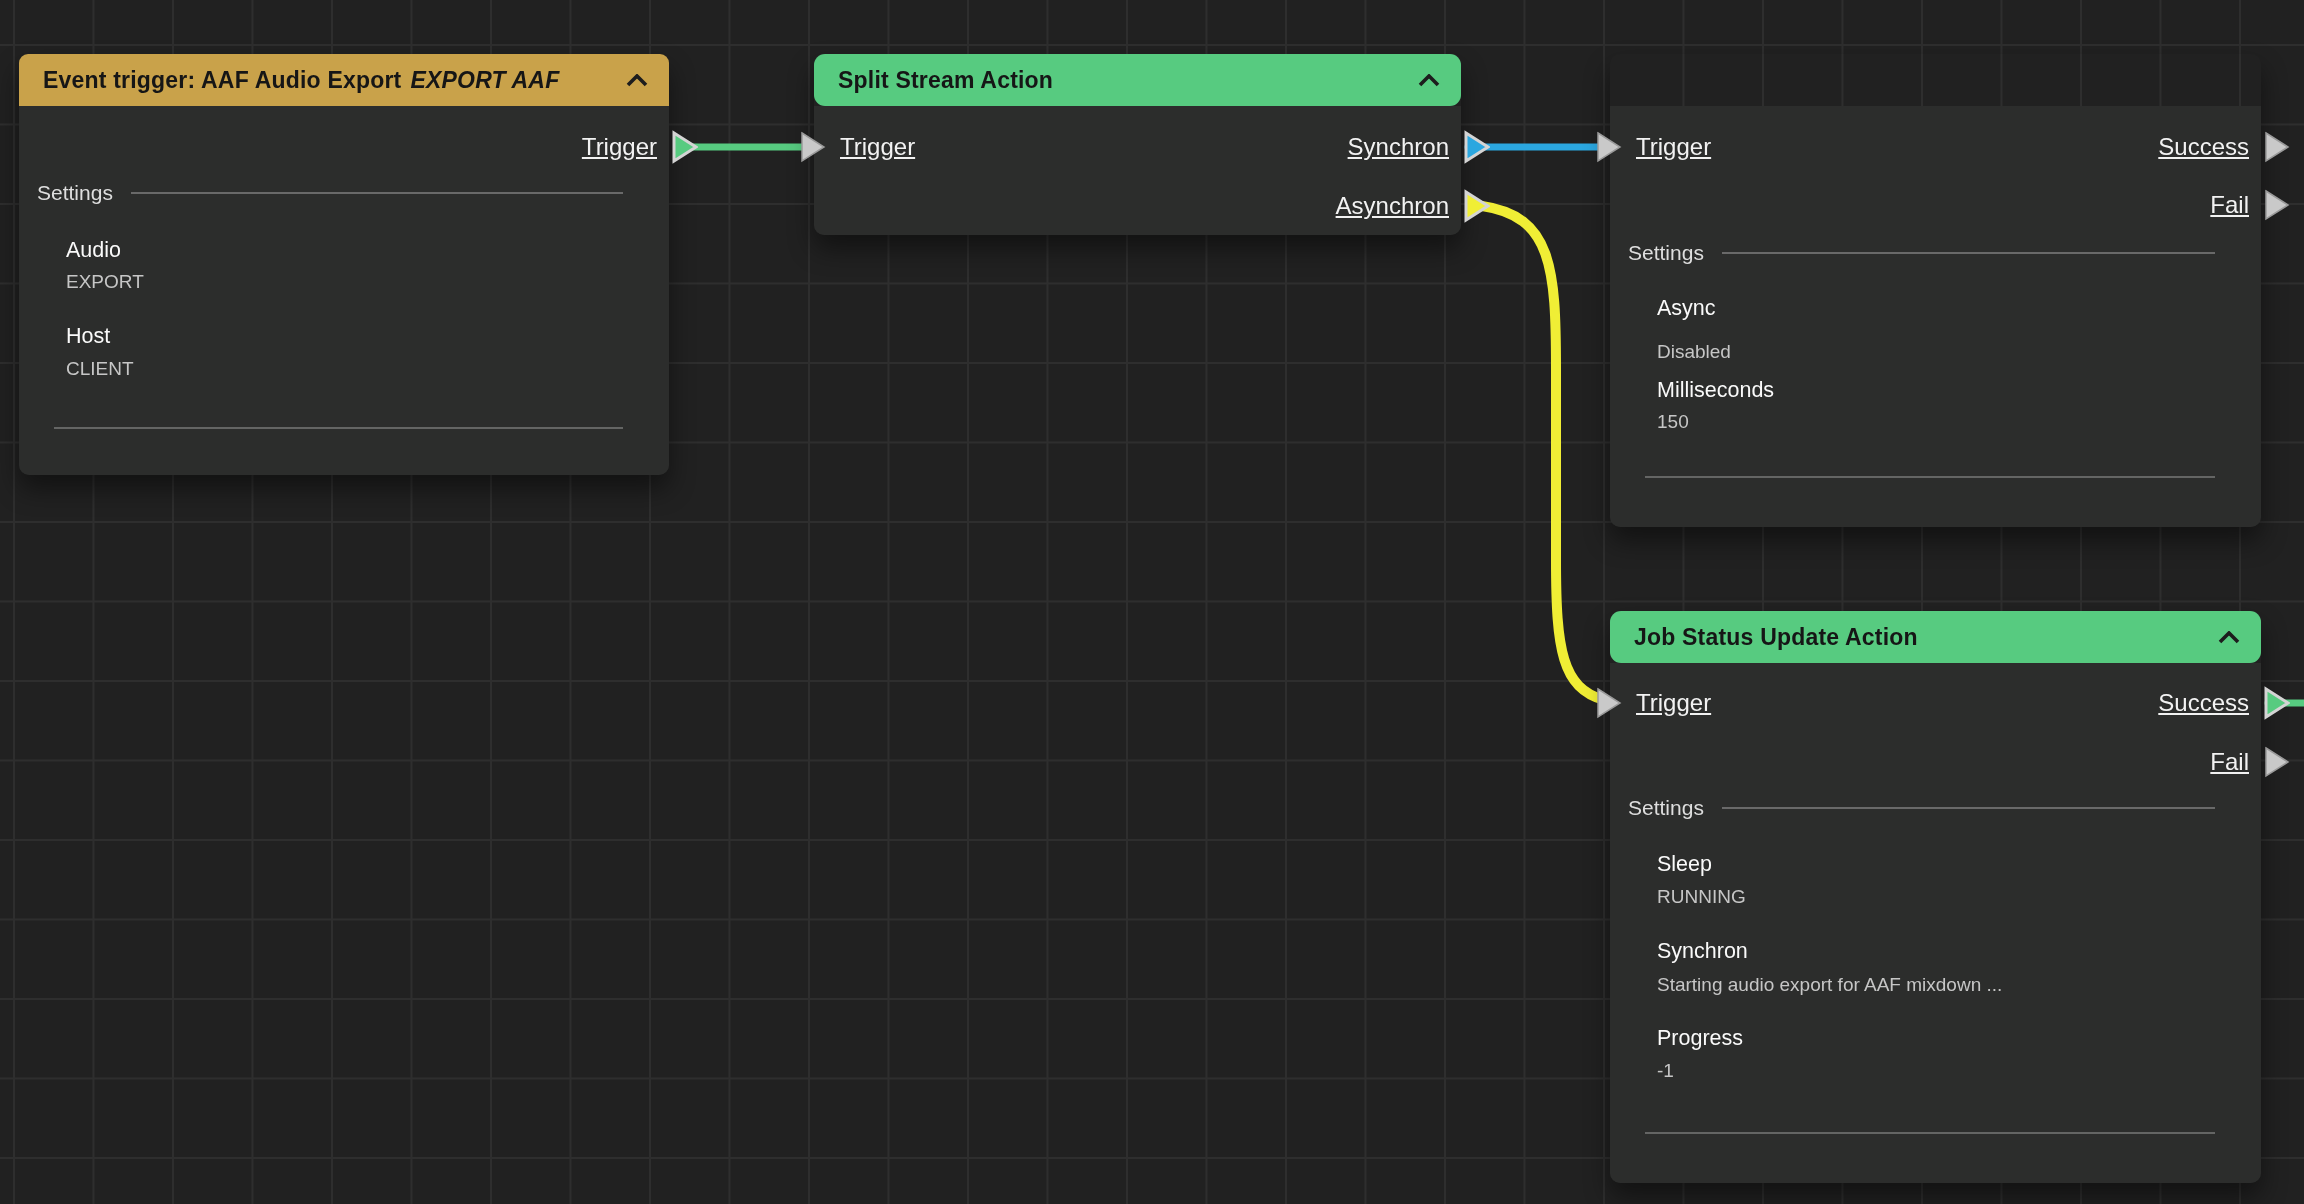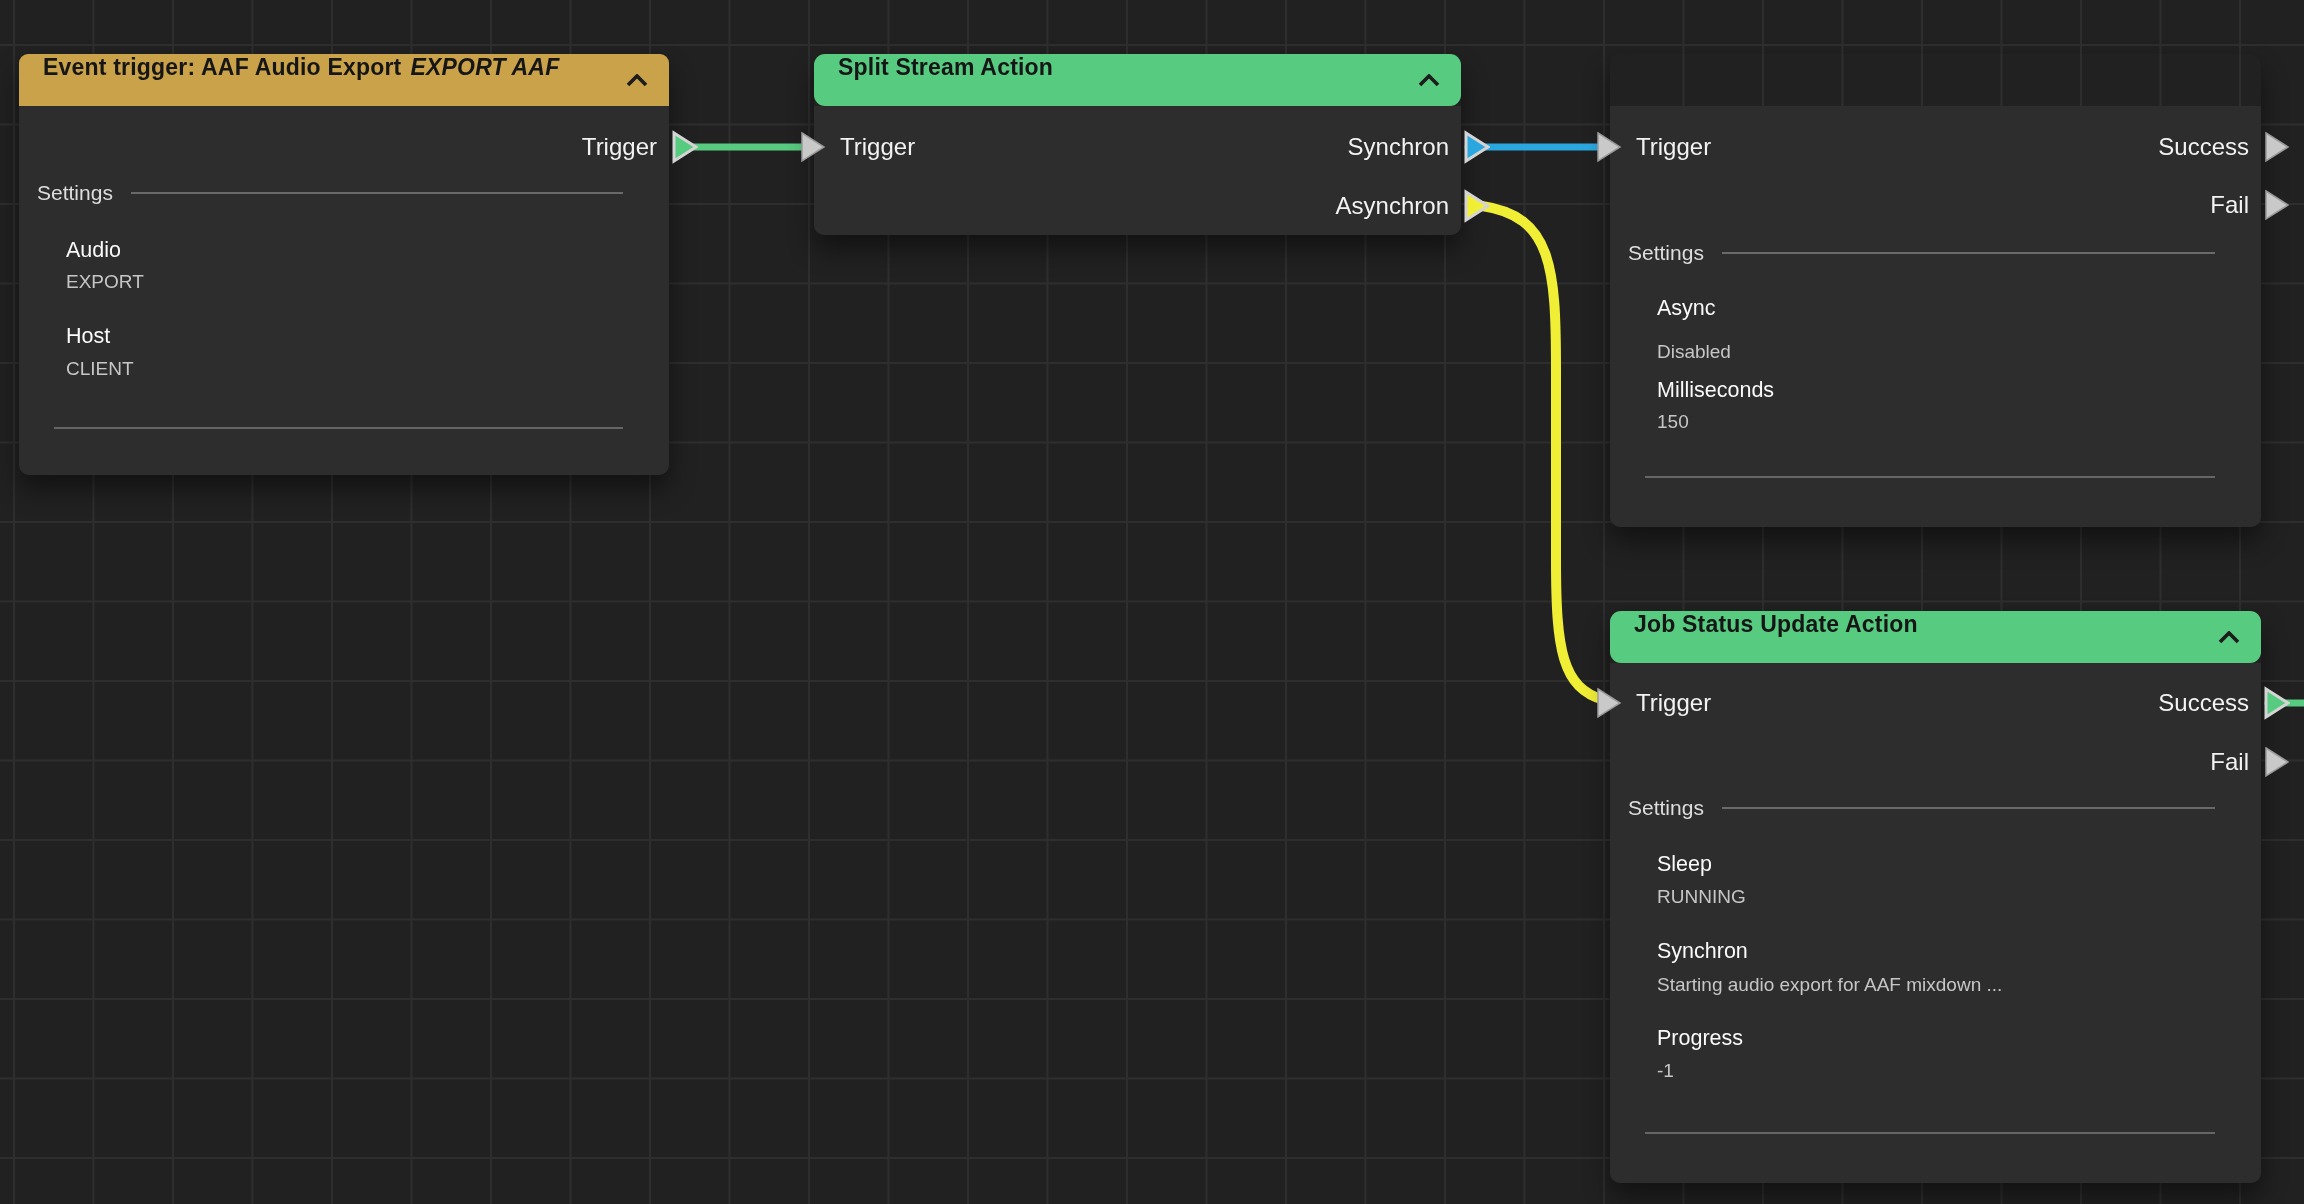--- a/index.html
+++ b/index.html
@@ -21,40 +21,40 @@
   .wires path{pointer-events:stroke;}
 
   .node{
     position:absolute;z-index:2;
     border-radius:10px;
     box-shadow:0 14px 26px rgba(0,0,0,0.45);
   }
   .node-header{
     position:absolute;left:0;top:0;right:0;height:52px;
     border-radius:9px 9px 0 0;
-    display:flex;align-items:flex-start;
+    display:flex;align-items:center;
     padding:0 24px;box-sizing:border-box;
     font-size:23px;font-weight:600;color:#161616;letter-spacing:0.2px;
   }
   .hdr-gold{background:#c9a24a;}
   .hdr-green{background:#57cb80;border-radius:11px;}
   .node-title em{font-style:italic;margin-left:9px;font-weight:600;}
   .collapse{
     position:absolute;right:20px;top:50%;transform:translateY(-50%);
     width:24px;height:16px;display:flex;align-items:center;justify-content:center;
     cursor:pointer;
   }
   .node-body{
     position:absolute;left:0;top:52px;right:0;bottom:0;
     background:rgba(45,46,45,0.96);
     border-radius:0 0 10px 10px;
   }
   .port-label{
     position:absolute;transform:translateY(-50%);
-    font-size:24px;color:#f2f2f2;white-space:nowrap;z-index:3;
+    font-size:24px;color:#f2f2f2;white-space:nowrap;z-index:3;text-decoration:underline;
   }
   .pl-in{left:26px;}
   .pl-out{right:12px;}
   .arrow{position:absolute;transform:translateY(-50%);z-index:4;cursor:crosshair;}
   .arrow-in{left:-14px;}
   .arrow-out{left:calc(100% + 3px);}
   .settings{
     position:absolute;left:18px;right:46px;transform:translateY(-50%);
     display:flex;align-items:center;gap:18px;z-index:3;
     font-size:21px;color:#dedede;

